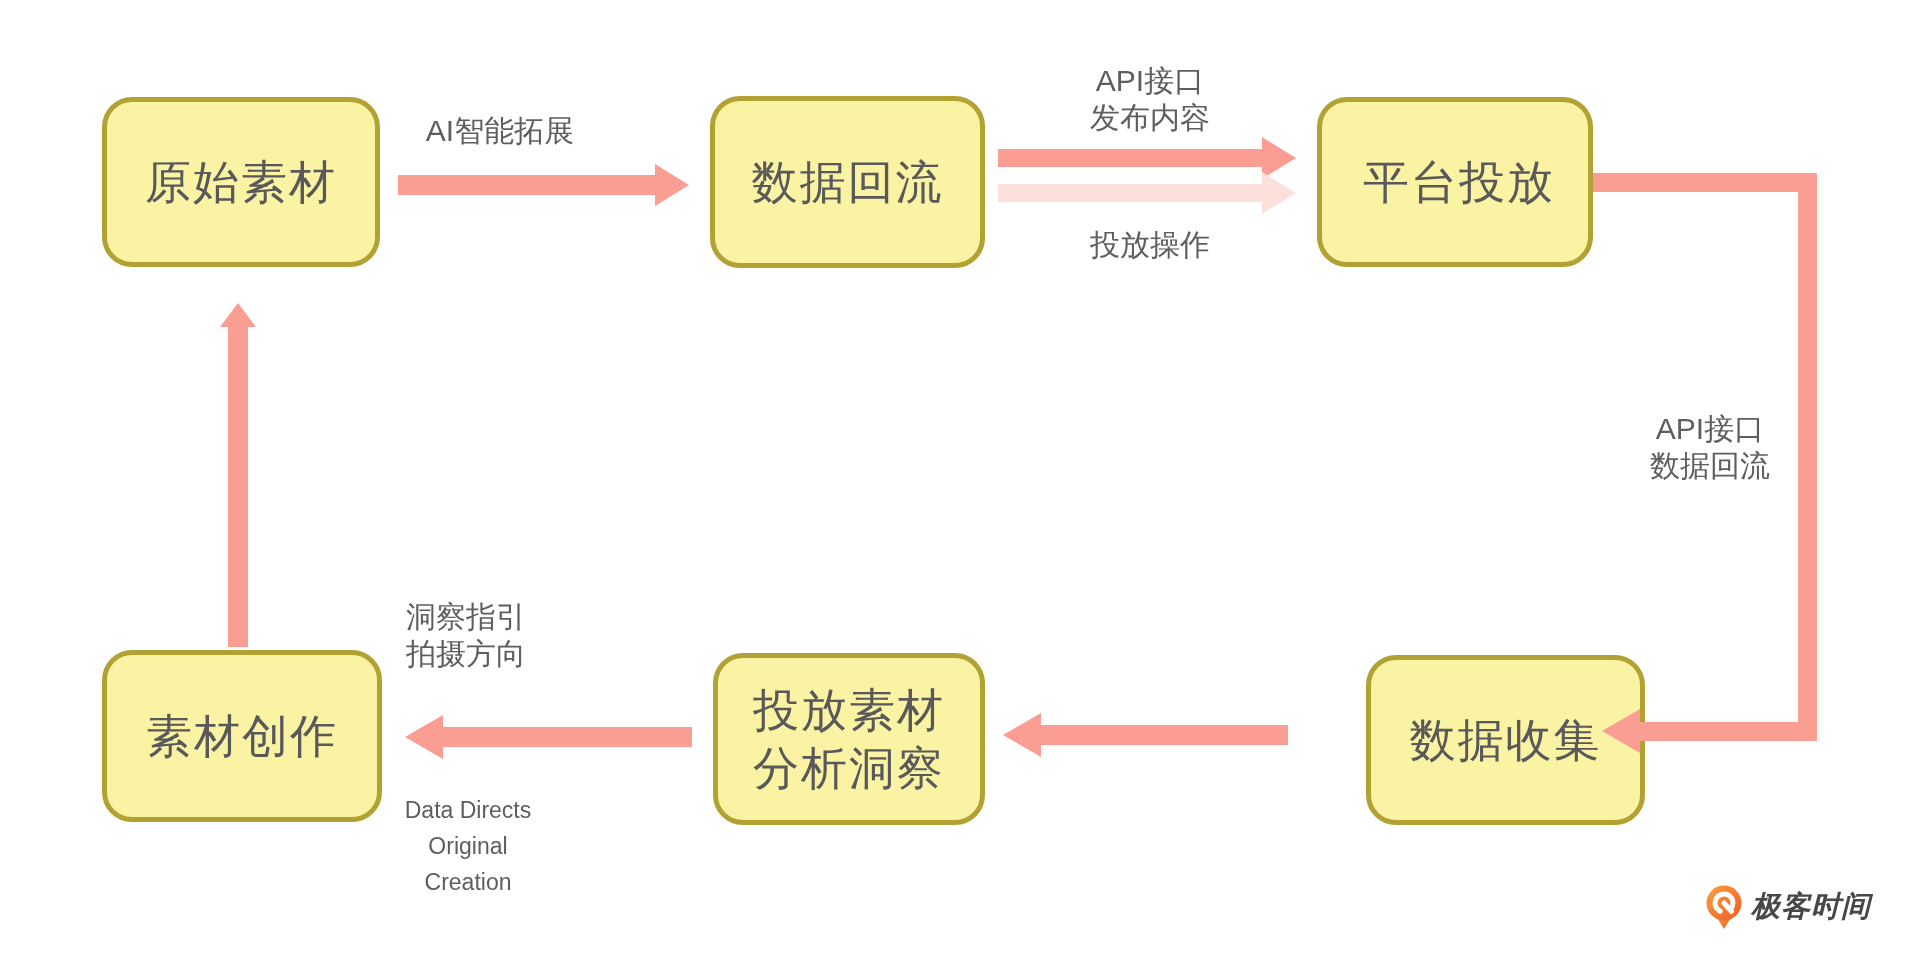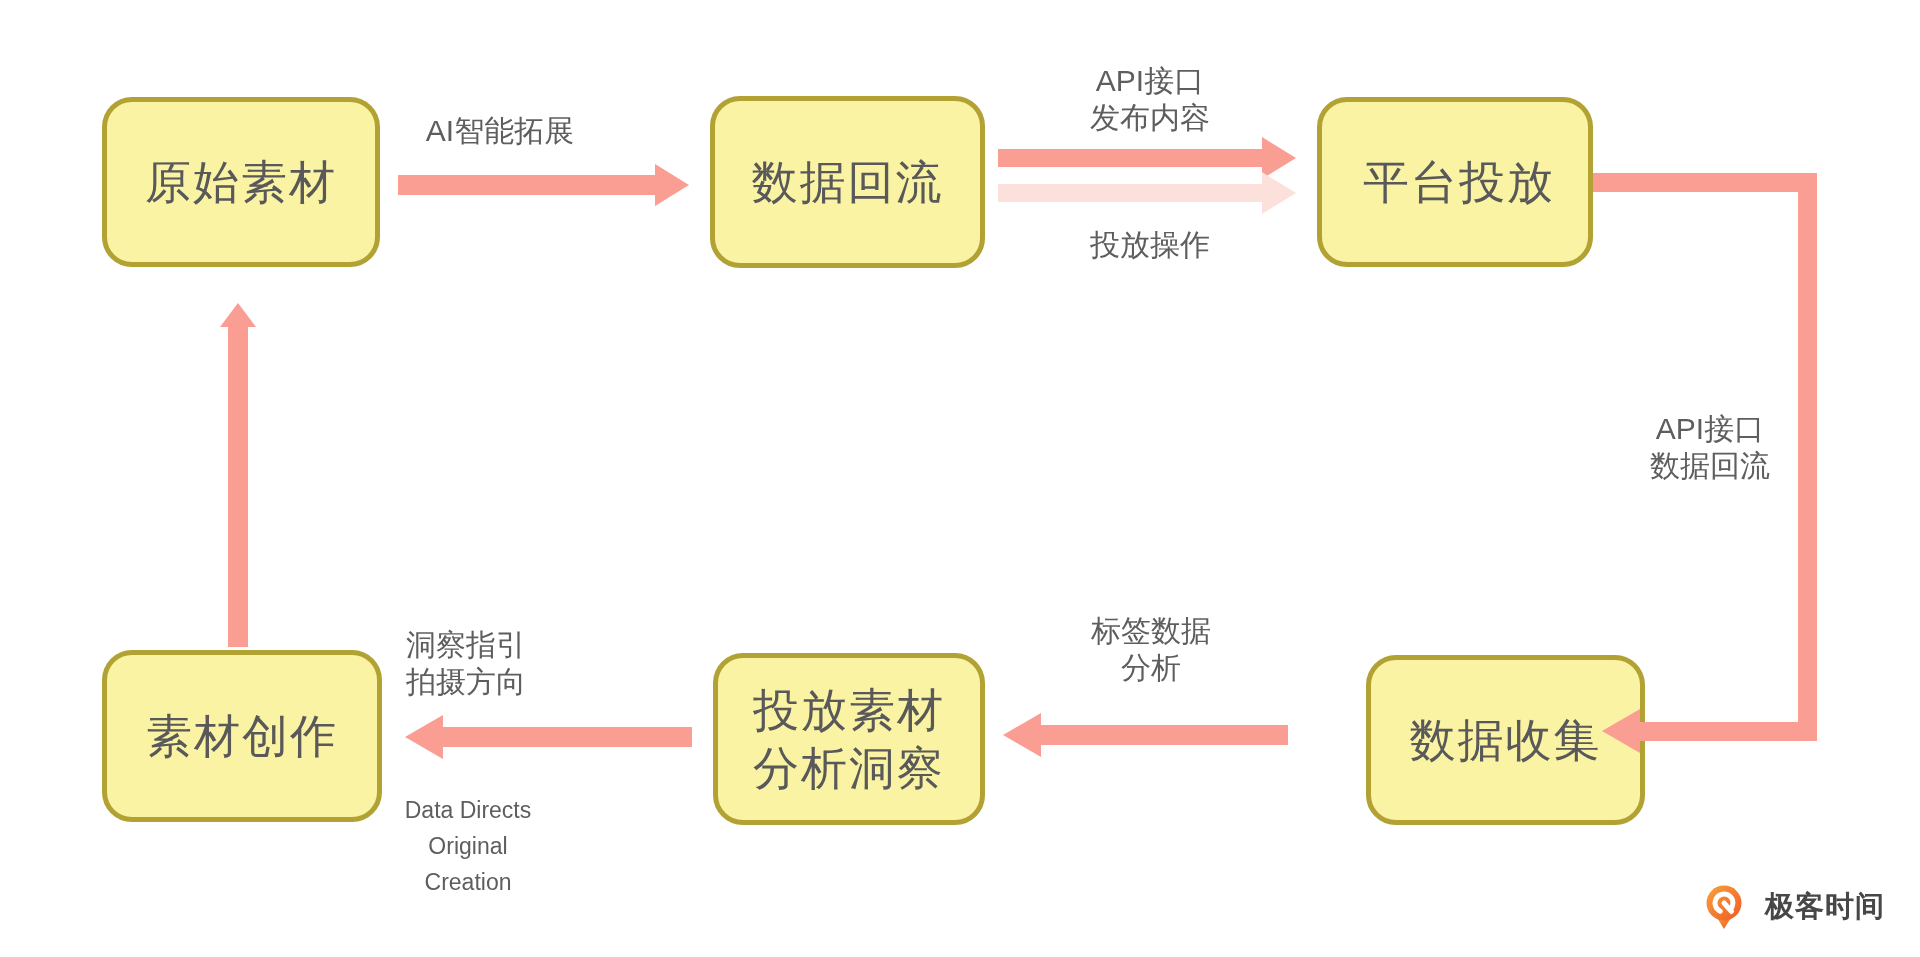--- a/index.html
+++ b/index.html
@@ -31,21 +31,21 @@
   .head{position:absolute;width:0;height:0;}
   .head.right{border-top:21px solid transparent;border-bottom:21px solid transparent;border-left:34px solid var(--arrow);}
   .head.right.faded{border-left-color:var(--arrow-faded);}
   .head.left{border-top:22px solid transparent;border-bottom:22px solid transparent;border-right:38px solid var(--arrow);}
   .head.up{border-left:18px solid transparent;border-right:18px solid transparent;border-bottom:24px solid var(--arrow);}
   .label{
     position:absolute;transform:translateX(-50%);
     text-align:center;color:var(--label-text);
     font-size:30px;line-height:37px;white-space:nowrap;
   }
-  .logo{position:absolute;left:1703px;top:884px;display:flex;align-items:center;gap:20px;}
+  .logo{position:absolute;left:1703px;top:884px;display:flex;align-items:center;gap:6px;font-style:italic;}
   .logo-text{color:var(--logo-text);font-size:29px;font-weight:600;letter-spacing:1px;}
 </style>
 </head>
 <body>
 
 <div class="stage">
 
   <div class="node" style="left:102px;top:97px;width:278px;height:170px;">
     <span>原始素材</span>
   </div>
@@ -89,28 +89,24 @@
   <div class="shaft" style="left:1798px;top:173px;width:19px;height:568px;"></div>
   <div class="shaft" style="left:1640px;top:722px;width:177px;height:19px;"></div>
   <div class="head left" style="left:1602px;top:709px;"></div>
   <div class="label" style="left:1710px;top:410px;">
     <div>API接口</div>
     <div>数据回流</div>
   </div>
 
   <div class="shaft" style="left:1041px;top:725px;width:247px;height:20px;"></div>
   <div class="head left" style="left:1003px;top:713px;"></div>
-  <div class="label" style="left:1151px;top:612px;">
-    <div>标签数据</div>
-    <div>分析</div>
-  </div>
 
   <div class="shaft" style="left:443px;top:727px;width:249px;height:20px;"></div>
   <div class="head left" style="left:405px;top:715px;"></div>
-  <div class="label" style="left:466px;top:626px;">
+  <div class="label" style="left:466px;top:598px;">
     <div>洞察指引</div>
     <div>拍摄方向</div>
   </div>
   <div class="label" style="left:468px;top:792px;font-size:23px;line-height:36px;">
     <div>Data Directs</div>
     <div>Original</div>
     <div>Creation</div>
   </div>
 
   <div class="shaft" style="left:228px;top:325px;width:20px;height:322px;"></div>

